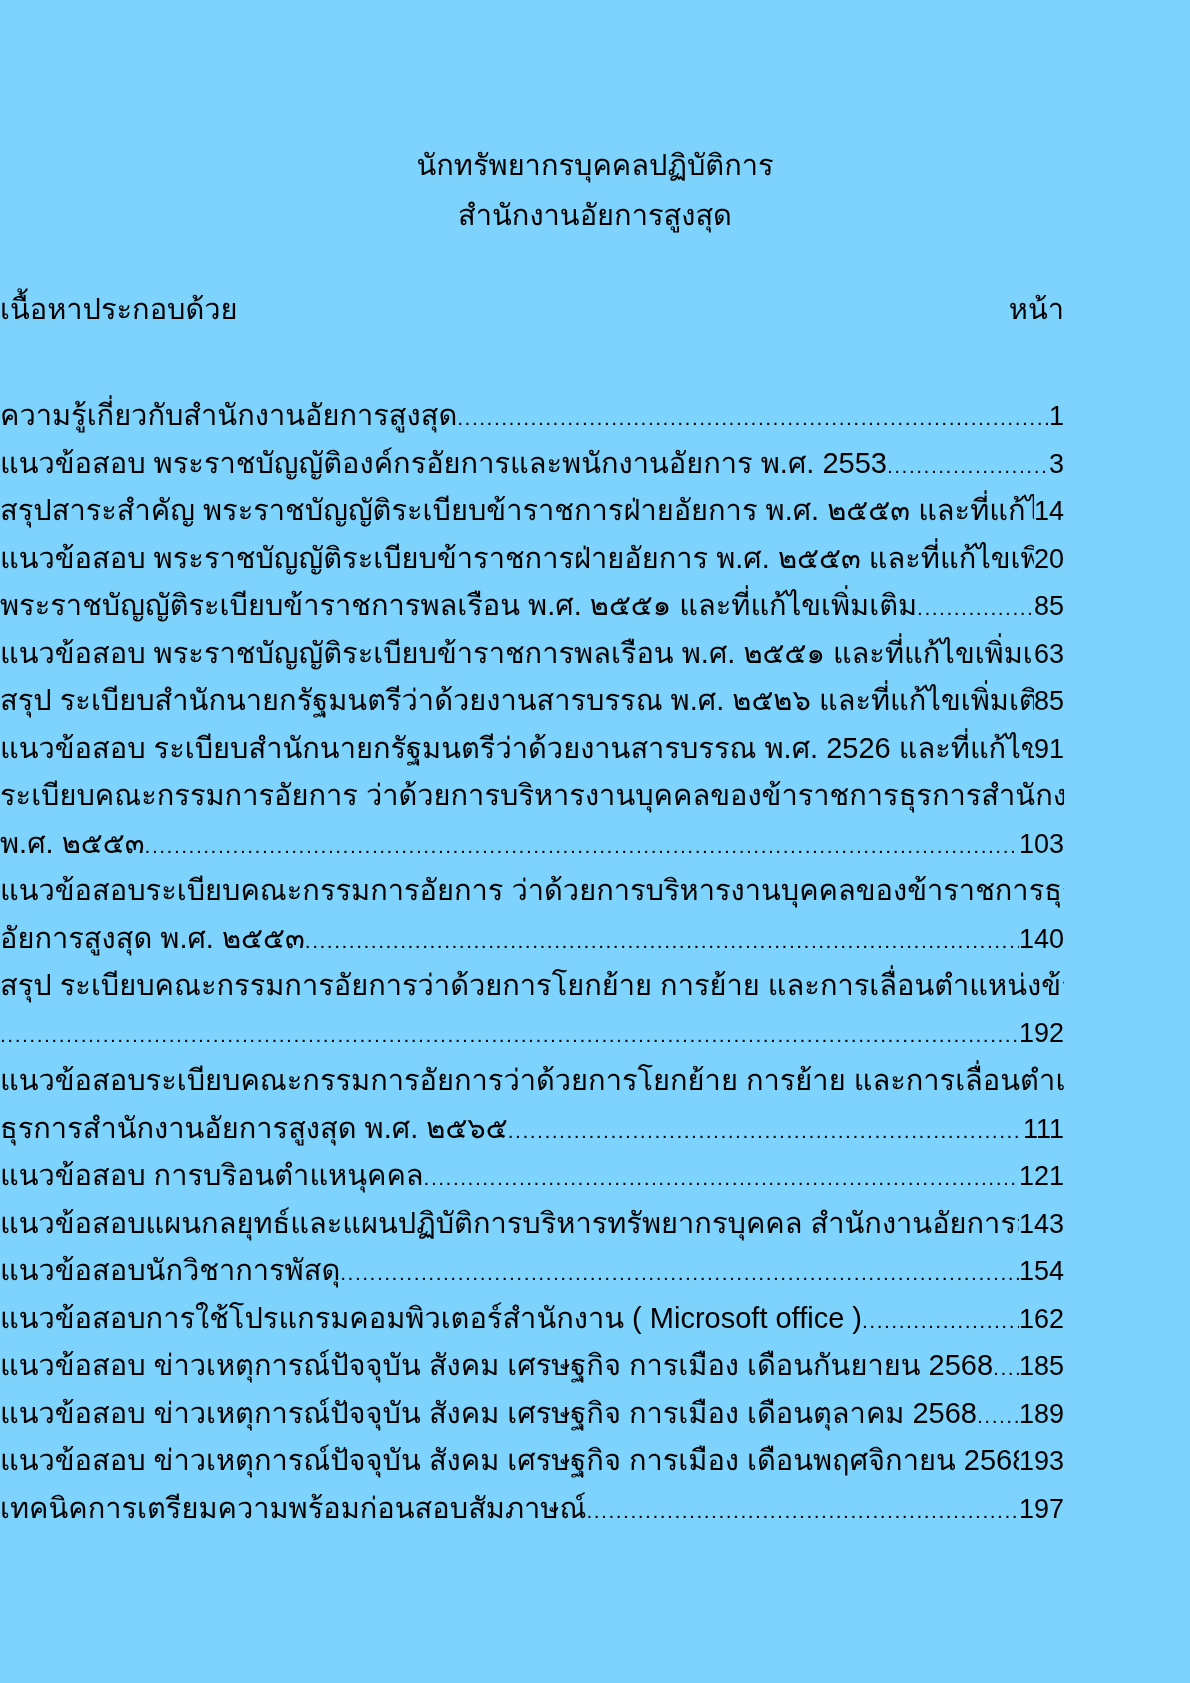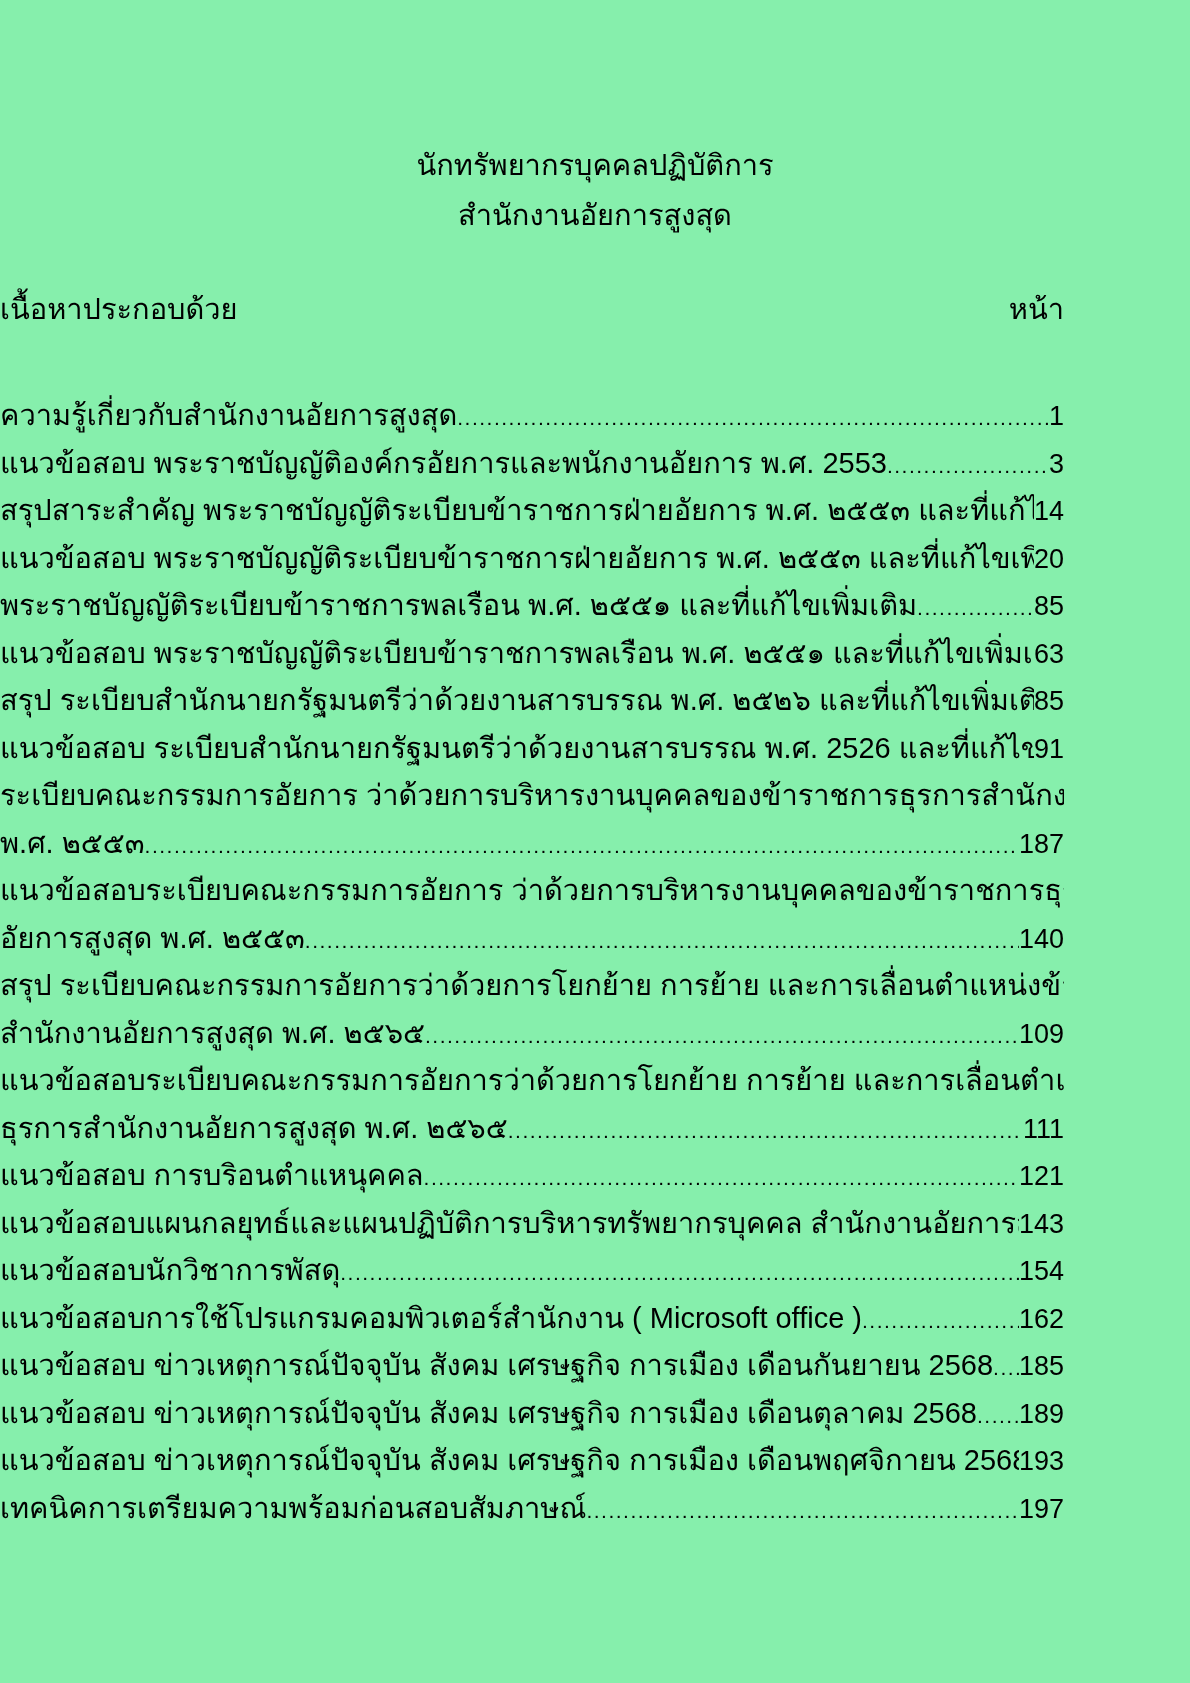--- a/index.html
+++ b/index.html
@@ -11,21 +11,21 @@
     width: 1190px;
     height: 1683px;
     font-family: "Liberation Sans", sans-serif;
     color: #000000;
     overflow: hidden;
   }
   .page {
     position: relative;
     width: 1190px;
     height: 1683px;
-    background: #86efac;
+    background: #7dd3fc;
     box-sizing: border-box;
   }
   .titles {
     padding-top: 140px;
     text-align: center;
   }
   .title-line {
     height: 50px;
     line-height: 50px;
     font-size: 29px;
@@ -132,37 +132,36 @@
           <span class="toc-text">แนวข้อสอบ ระเบียบสำนักนายกรัฐมนตรีว่าด้วยงานสารบรรณ พ.ศ. 2526 และที่แก้ไขเพิ่มเติม</span>
           <span class="dots">................................................................................................................................................................................................................................................................................................................................................................................................................</span>
           <span class="pg">91</span>
         </div>
         <div class="toc-line">
           <span class="toc-text">ระเบียบคณะกรรมการอัยการ ว่าด้วยการบริหารงานบุคคลของข้าราชการธุรการสำนักงานอัยการสูงสุด</span>
         </div>
         <div class="toc-line">
           <span class="toc-text">พ.ศ. ๒๕๕๓</span>
           <span class="dots">................................................................................................................................................................................................................................................................................................................................................................................................................</span>
-          <span class="pg">187</span>
+          <span class="pg">103</span>
         </div>
         <div class="toc-line">
           <span class="toc-text">แนวข้อสอบระเบียบคณะกรรมการอัยการ ว่าด้วยการบริหารงานบุคคลของข้าราชการธุรการสำนักงาน</span>
         </div>
         <div class="toc-line">
           <span class="toc-text">อัยการสูงสุด พ.ศ. ๒๕๕๓</span>
           <span class="dots">................................................................................................................................................................................................................................................................................................................................................................................................................</span>
           <span class="pg">140</span>
         </div>
         <div class="toc-line">
           <span class="toc-text">สรุป ระเบียบคณะกรรมการอัยการว่าด้วยการโยกย้าย การย้าย และการเลื่อนตำแหน่งข้าราชการธุรการ</span>
         </div>
         <div class="toc-line">
-          <span class="toc-text">สำนักงานอัยการสูงสุด พ.ศ. ๒๕๖๕</span>
-          <span class="dots">................................................................................................................................................................................................................................................................................................................................................................................................................</span>
-          <span class="pg">109</span>
+          <span class="dots">................................................................................................................................................................................................................................................................................................................................................................................................................</span>
+          <span class="pg">192</span>
         </div>
         <div class="toc-line">
           <span class="toc-text">แนวข้อสอบระเบียบคณะกรรมการอัยการว่าด้วยการโยกย้าย การย้าย และการเลื่อนตำแหน่งข้าราชการ</span>
         </div>
         <div class="toc-line">
           <span class="toc-text">ธุรการสำนักงานอัยการสูงสุด พ.ศ. ๒๕๖๕</span>
           <span class="dots">................................................................................................................................................................................................................................................................................................................................................................................................................</span>
           <span class="pg">111</span>
         </div>
         <div class="toc-line">

